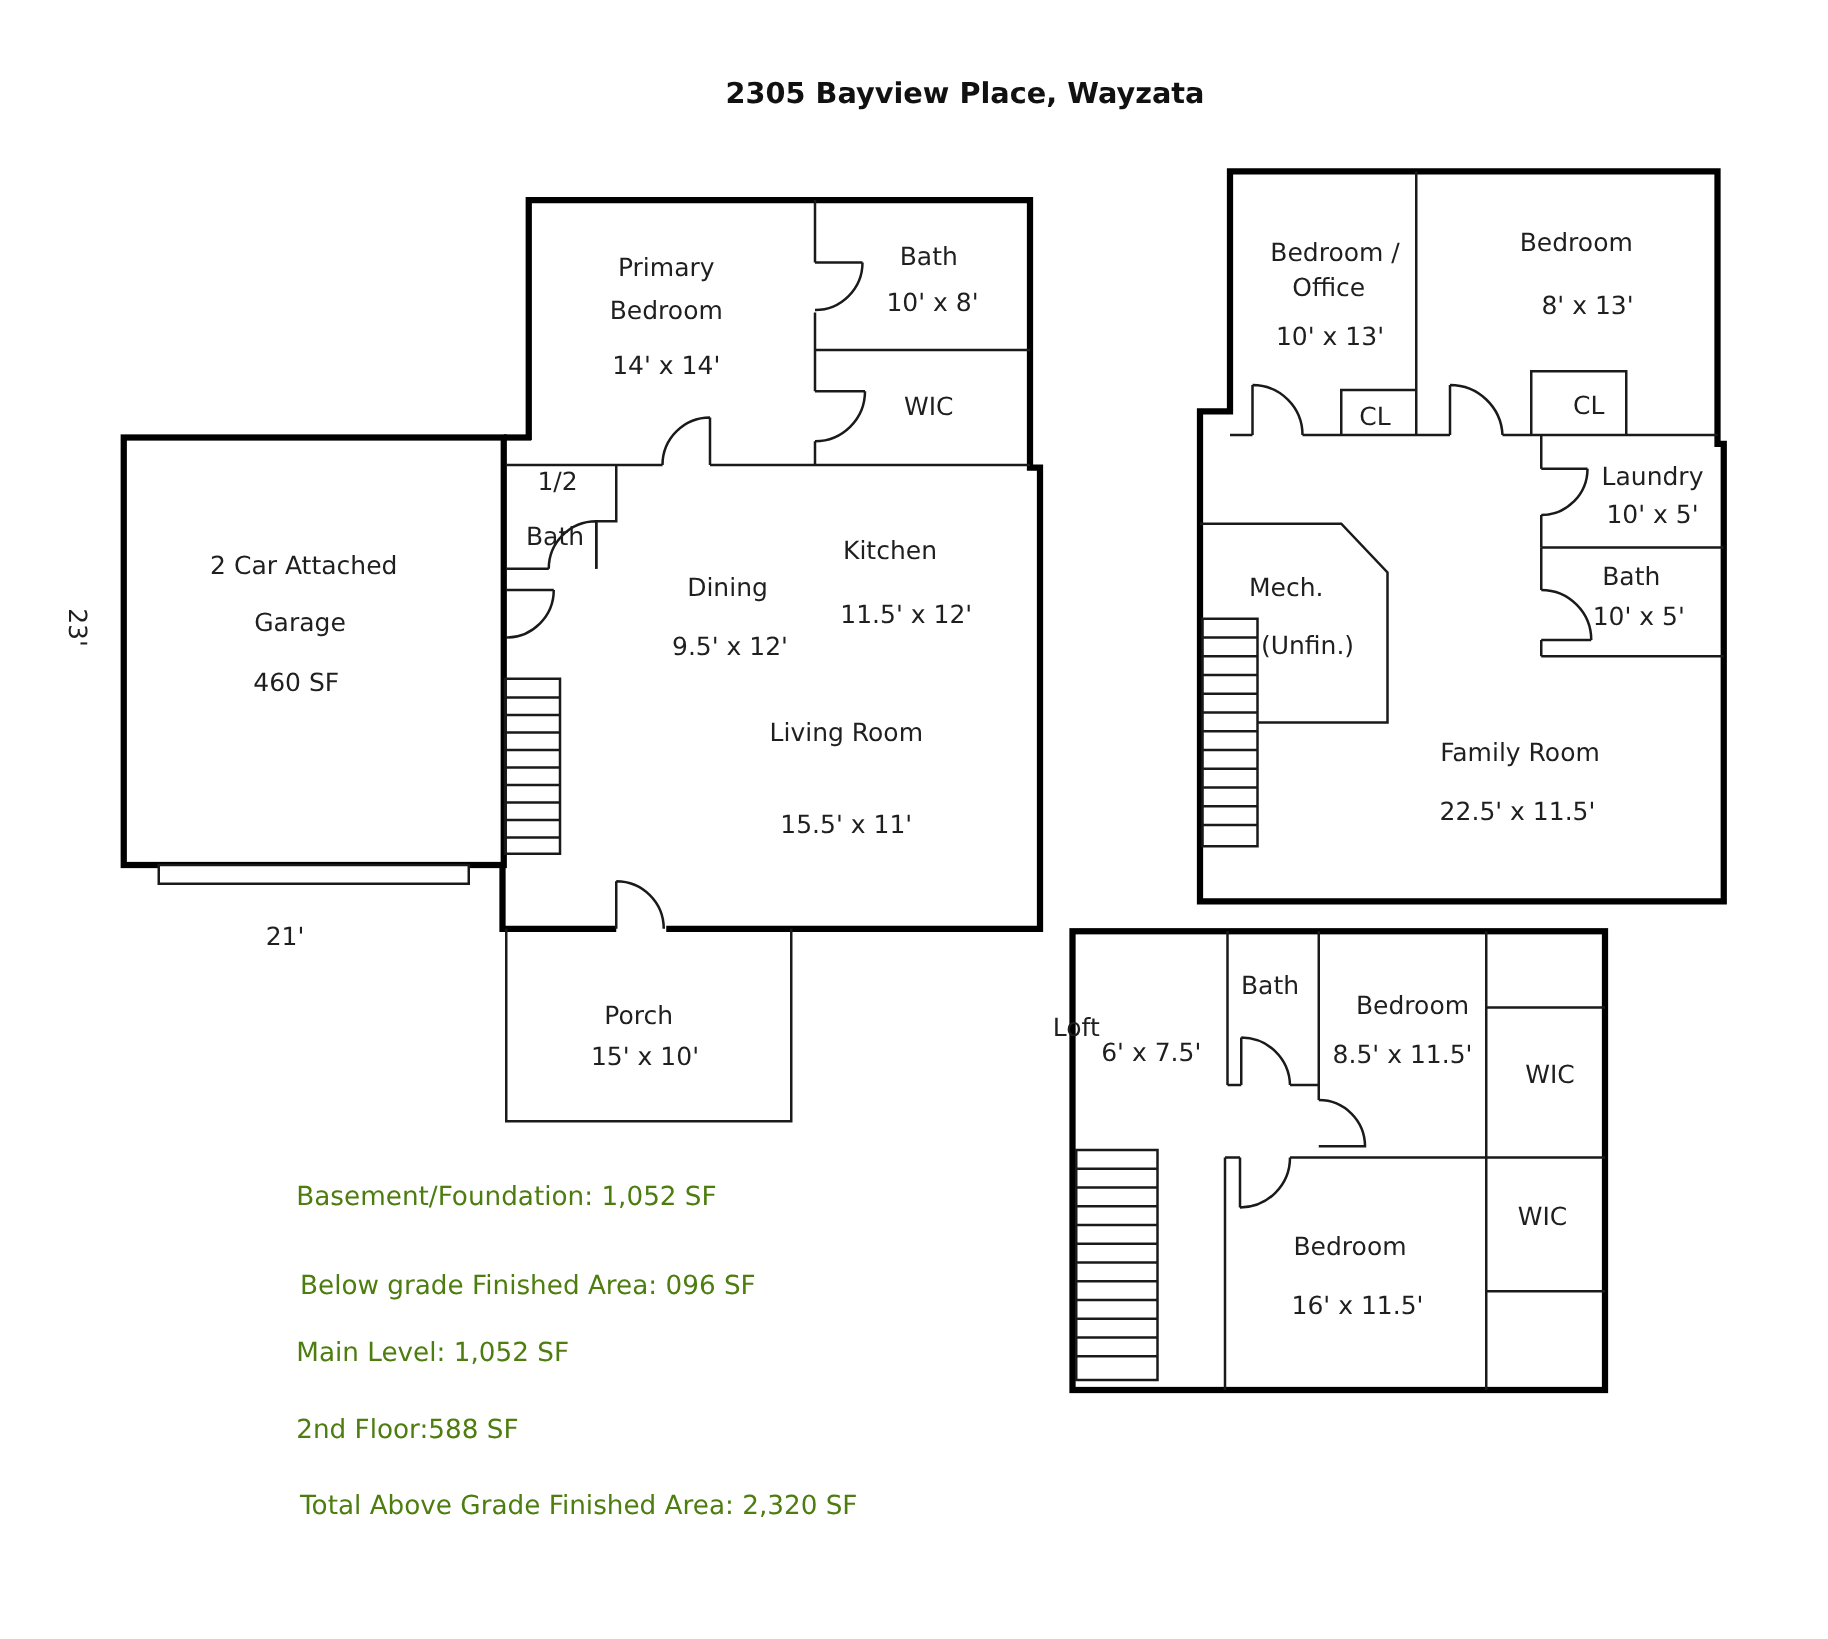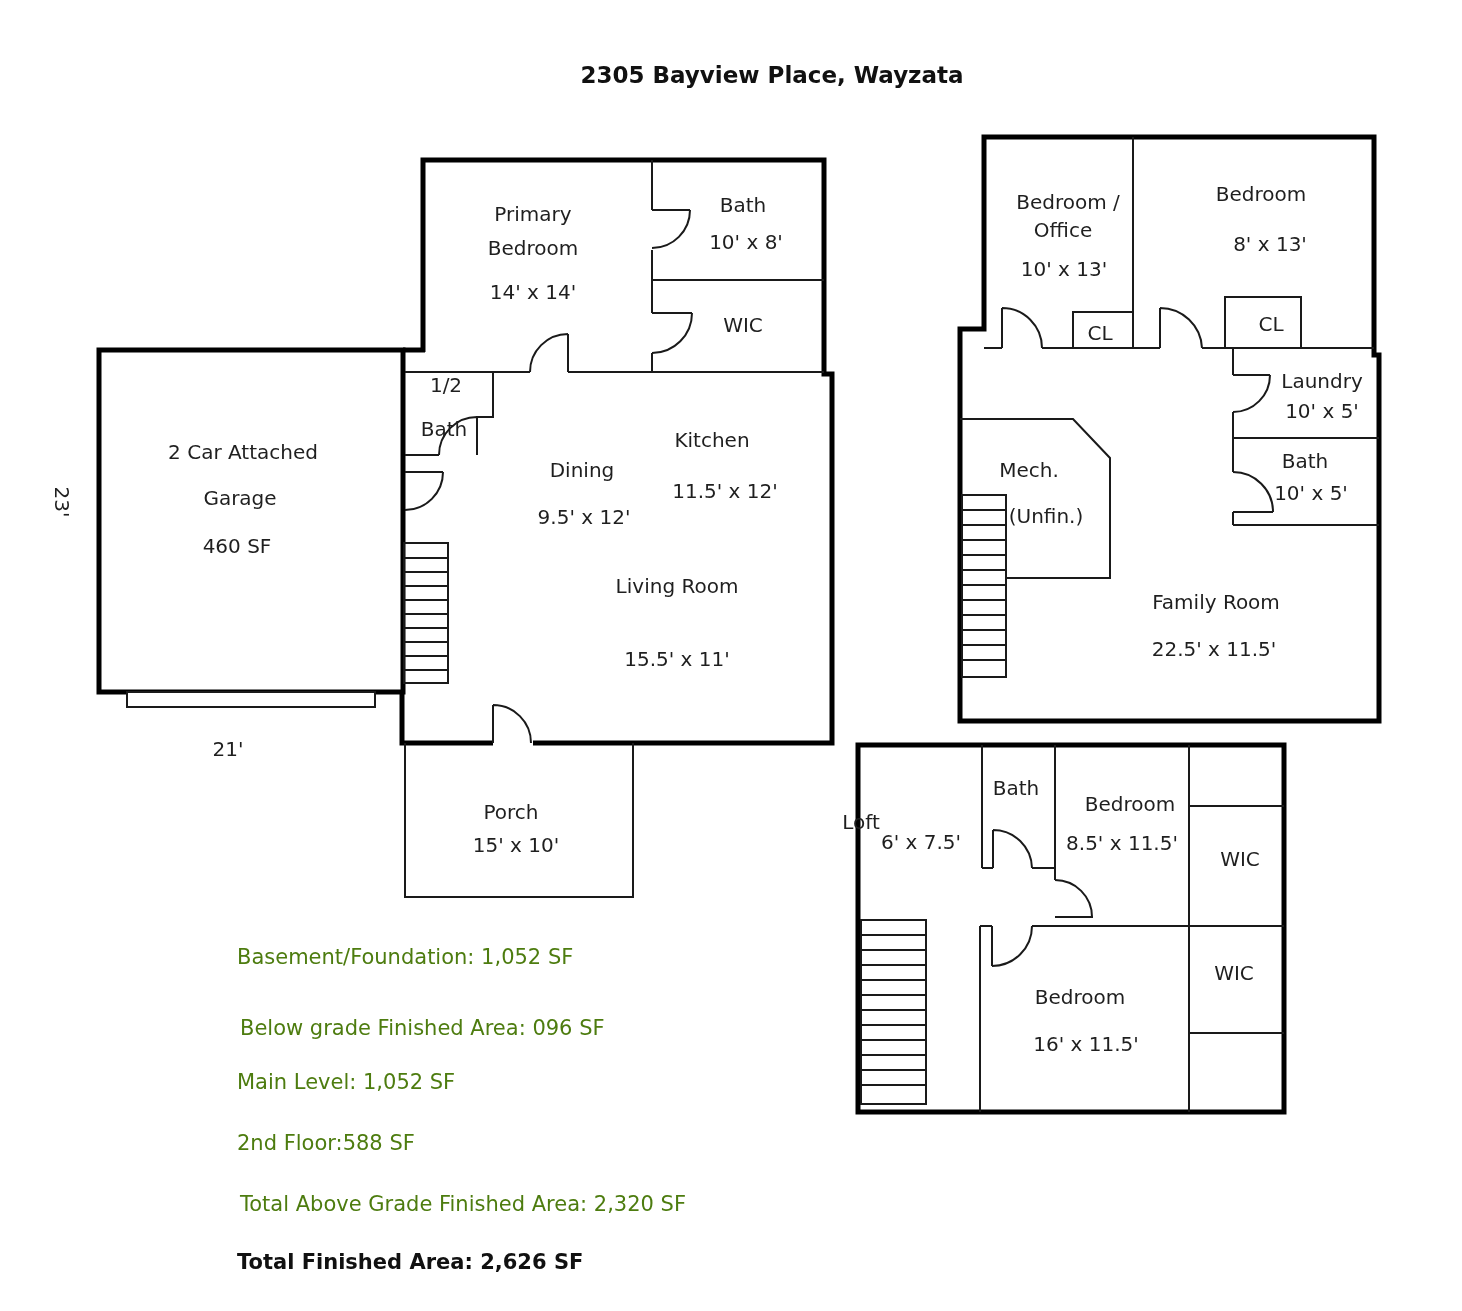--- a/index.html
+++ b/index.html
@@ -163,15 +163,14 @@
   <div class="lbl" style="left:1240px;top:859px;">WIC</div>
   <div class="lbl" style="left:1234px;top:973px;">WIC</div>
   <div class="lbl" style="left:1080px;top:997px;">Bedroom</div>
   <div class="lbl" style="left:1086px;top:1044px;">16' x 11.5'</div>
 
   <div class="summary-line" style="top:945px;">Basement/Foundation: 1,052 SF</div>
   <div class="summary-line" style="top:1016px;left:240px;">Below grade Finished Area: 096 SF</div>
   <div class="summary-line" style="top:1070px;">Main Level: 1,052 SF</div>
   <div class="summary-line" style="top:1131px;">2nd Floor:588 SF</div>
   <div class="summary-line" style="top:1192px;left:240px;">Total Above Grade Finished Area: 2,320 SF</div>
-  <div class="summary-line bold" style="top:1250px;">Total Finished Area: 2,626 SF</div>
 
 </div>
 
 </body></html>

